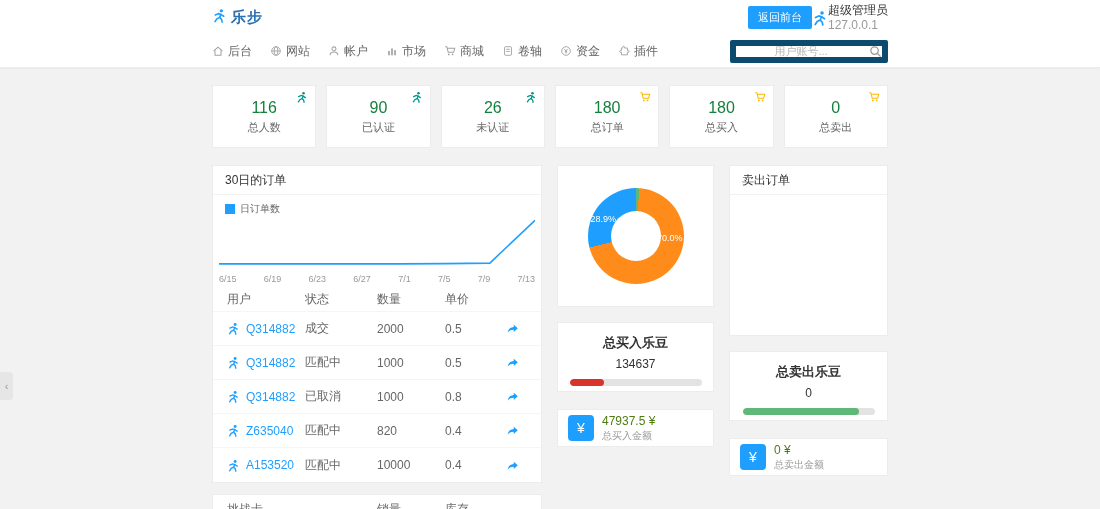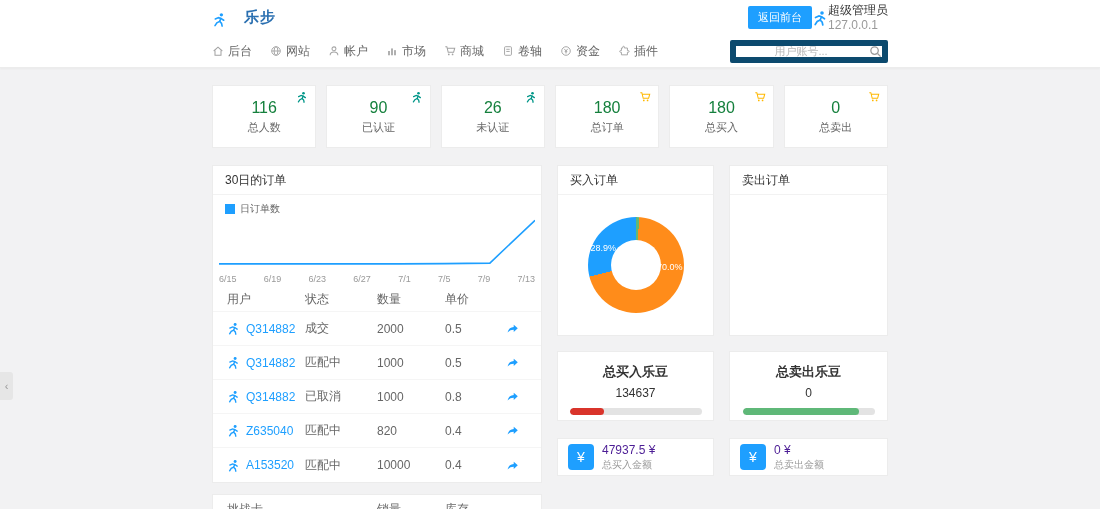--- a/index.html
+++ b/index.html
@@ -2,21 +2,21 @@
 <html><head>
 <meta charset="utf-8">
 <style>
   * { margin:0; padding:0; box-sizing:border-box; }
   body { background:#d8d8d8; font-family:"Liberation Sans","DejaVu Sans",sans-serif; }
   .screen { position:relative; width:1100px; height:509px; background:#f2f2f3; overflow:hidden; color:#333; margin:0 auto; }
 
   
   .topbar { height:35px; background:#fff; }
   .topbar-inner { width:676px; margin:0 auto; height:100%; display:flex; align-items:center; justify-content:space-between; }
-  .logo { display:flex; align-items:flex-end; gap:17px; color:#1E9FFF; cursor:pointer; }
+  .logo { display:flex; align-items:flex-start; gap:4px; color:#1E9FFF; cursor:pointer; }
   .logo-text { font-size:15px; font-weight:bold; letter-spacing:1px; color:#2a6fb0; }
   .topbar-right { display:flex; align-items:center; }
   .back-btn { background:#1E9FFF; color:#fff; border:none; font-size:11px; padding:4px 10px; border-radius:2px; cursor:pointer; font-family:inherit; }
   .avatar { color:#1E9FFF; display:flex; }
   .user-meta { display:flex; flex-direction:column; line-height:1.25; }
   .user-name { font-size:12px; color:#333; cursor:pointer; }
   .user-ip { font-size:12px; color:#999; }
 
   
   .navbar { height:33px; background:#fff; border-bottom:1px solid #ececec; box-shadow:0 1px 2px rgba(0,0,0,.04); }
@@ -82,21 +82,21 @@
   .beans { height:70px; text-align:center; padding-top:11px; margin-top:15px; }
   .beans-title { font-size:13px; font-weight:bold; color:#333; }
   .beans-value { font-size:12px; color:#333; margin-top:5px; }
   .progress { width:132px; height:7px; background:#e3e3e3; border-radius:4px; margin:8px auto 0; overflow:hidden; }
   .progress-fill { height:100%; border-radius:4px; width:0; }
 
   
   .money { height:38px; display:flex; align-items:center; gap:8px; padding:0 10px; margin-top:17px; }
   .money-icon { width:26px; height:26px; background:#1E9FFF; border-radius:4px; color:#fff; display:flex; align-items:center; justify-content:center; font-size:14px; flex:none; }
   .money-text { display:flex; flex-direction:column; line-height:1.3; }
-  .money-value { font-size:12px; color:#4c1d95; }
+  .money-value { font-size:12px; color:#4d7c0f; }
   .money-label { font-size:10px; color:#999; }
 
   
   .collapse-handle { position:absolute; left:0; top:372px; width:13px; height:28px; background:#e6e6e6; color:#9a9a9a; font-size:11px; display:flex; align-items:center; justify-content:center; cursor:pointer; border-radius:0 3px 3px 0; }
 </style>
 </head>
 <body>
 
 <div class="screen">
 
@@ -470,21 +470,20 @@
           <div class="challenge-header">
             <span class="ch-1">挑战卡</span>
             <span class="ch-2">销量</span>
             <span>库存</span>
           </div>
         </div>
       </div>
 
       <div class="col-mid">
         <div class="panel">
-          <div class="panel-header">买入订单</div>
           <div class="donut-body">
             <div class="donut" style="background: conic-gradient(rgb(95, 184, 120) 0%, rgb(95, 184, 120) 1.1%, rgb(255, 140, 26) 1.1%, rgb(255, 140, 26) 71.1%, rgb(30, 159, 255) 71.1%, rgb(30, 159, 255) 100%);">
               <span class="pie-label pie-label-blue">28.9%</span>
               <span class="pie-label pie-label-orange">70.0%</span>
             </div>
           </div>
         </div>
 
         <div class="panel beans">
           <div class="beans-title">总买入乐豆</div>

